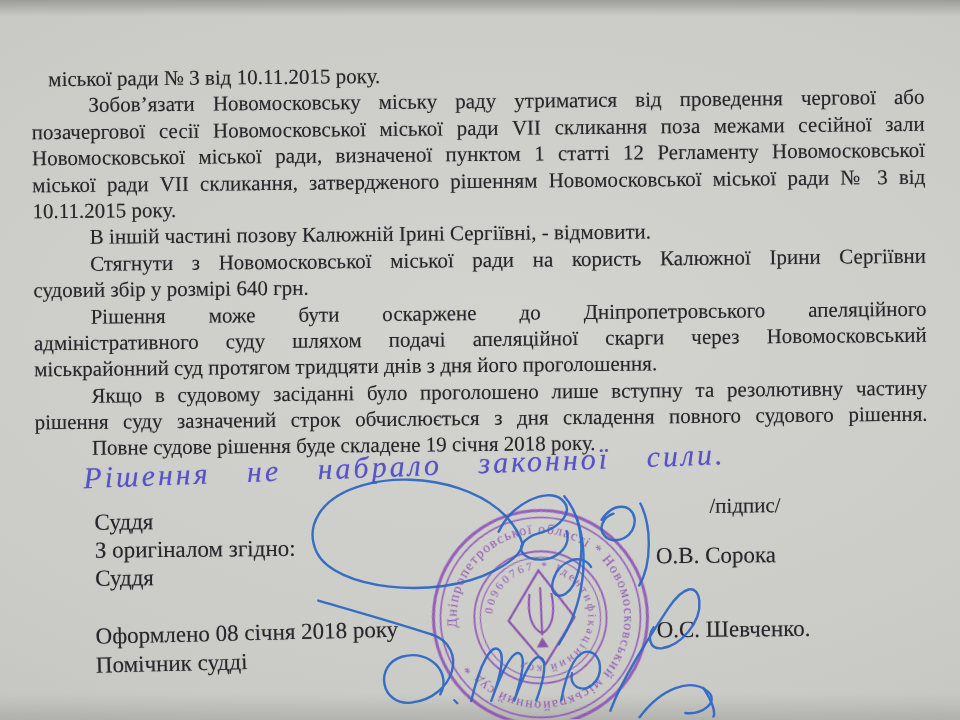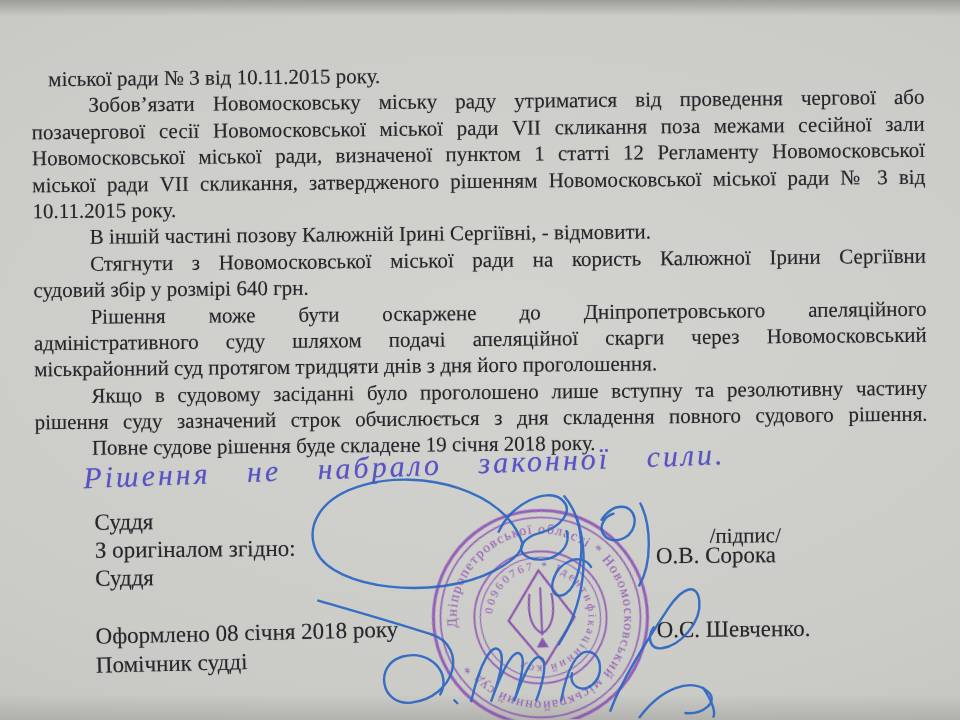--- a/index.html
+++ b/index.html
@@ -28,21 +28,21 @@
     text-shadow:0 0 1px rgba(30,30,40,.35);
   }
   .ln{text-align:justify;text-align-last:justify;height:26.4px;}
   .ln.last{text-align-last:left;}
   .ln.ind{text-indent:57px;}
   .ln.shift{text-indent:17px;}
   .sig{
     position:absolute;font-size:23px;color:#26262c;
     text-shadow:0 0 1px rgba(30,30,40,.35);white-space:nowrap;
   }
-  .sig.small{font-size:21px;margin-top:30px;}
+  .sig.small{font-size:21px;}
   .tilt{transform:rotate(-0.8deg);}
   .note{
     position:absolute;left:82px;top:447px;width:740px;
     font-style:italic;font-size:30px;color:#5753c6;
     letter-spacing:3px;word-spacing:26px;white-space:nowrap;
     transform:rotate(-1.6deg);
     text-shadow:0 0 1px rgba(80,78,200,.45);
   }
   svg.overlay{position:absolute;left:0;top:0;pointer-events:none;}
   .stampg{filter:blur(.3px);}

